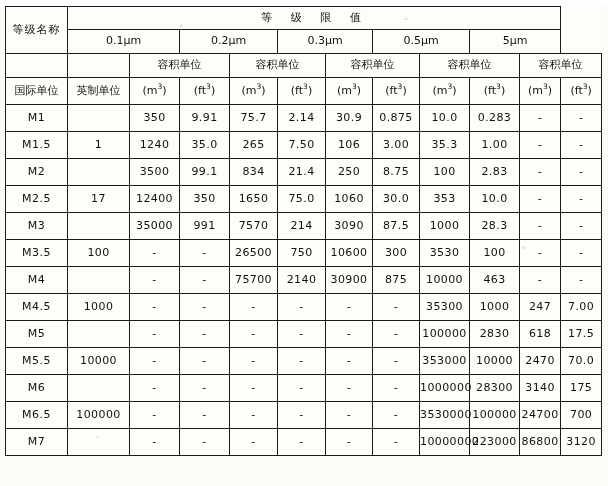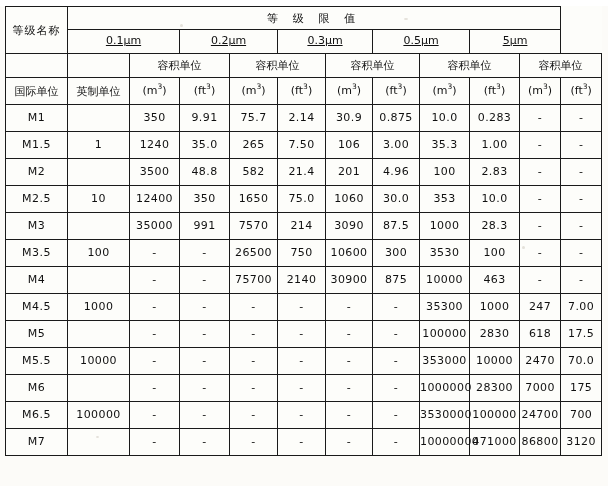--- a/index.html
+++ b/index.html
@@ -36,32 +36,31 @@
     font-size: 11px;
     line-height: 1.1;
     color: #101010;
   }
   .hdr-title {
     font-size: 13px;
     letter-spacing: 6px;
     height: 22px;
   }
   .cn {
-    font-family: Liberation Serif, serif;
+    font-family: Liberation Mono, monospace;
   }
   .name-cell {
     font-size: 12px;
     letter-spacing: 1px;
     height: 28px;
     margin-top: 34px;
   }
   .sub-hdr {
     font-size: 11px;
     height: 23px;
-    text-decoration: underline;
   }
   .unit-hdr {
     font-size: 11px;
     height: 23px;
   }
   .si-cell {
     font-size: 11px;
     line-height: 1.25;
     height: 26px;
   }
@@ -185,33 +184,33 @@
           <td class="data">3.00</td>
           <td class="data">35.3</td>
           <td class="data">1.00</td>
           <td class="data dash">-</td>
           <td class="data dash">-</td>
         </tr>
         <tr>
           <td class="row-label">M2</td>
           <td class="data"></td>
           <td class="data">3500</td>
-          <td class="data">48.8</td>
-          <td class="data">582</td>
+          <td class="data">99.1</td>
+          <td class="data">834</td>
           <td class="data">21.4</td>
-          <td class="data">201</td>
-          <td class="data">4.96</td>
+          <td class="data">250</td>
+          <td class="data">8.75</td>
           <td class="data">100</td>
           <td class="data">2.83</td>
           <td class="data dash">-</td>
           <td class="data dash">-</td>
         </tr>
         <tr>
           <td class="row-label">M2.5</td>
-          <td class="data">10</td>
+          <td class="data">17</td>
           <td class="data">12400</td>
           <td class="data">350</td>
           <td class="data">1650</td>
           <td class="data">75.0</td>
           <td class="data">1060</td>
           <td class="data">30.0</td>
           <td class="data">353</td>
           <td class="data">10.0</td>
           <td class="data dash">-</td>
           <td class="data dash">-</td>
@@ -304,21 +303,21 @@
           <td class="row-label">M6</td>
           <td class="data"></td>
           <td class="data dash">-</td>
           <td class="data dash">-</td>
           <td class="data dash">-</td>
           <td class="data dash">-</td>
           <td class="data dash">-</td>
           <td class="data dash">-</td>
           <td class="data">1000000</td>
           <td class="data">28300</td>
-          <td class="data">7000</td>
+          <td class="data">3140</td>
           <td class="data">175</td>
         </tr>
         <tr>
           <td class="row-label">M6.5</td>
           <td class="data">100000</td>
           <td class="data dash">-</td>
           <td class="data dash">-</td>
           <td class="data dash">-</td>
           <td class="data dash">-</td>
           <td class="data dash">-</td>
@@ -331,21 +330,21 @@
         <tr>
           <td class="row-label">M7</td>
           <td class="data"></td>
           <td class="data dash">-</td>
           <td class="data dash">-</td>
           <td class="data dash">-</td>
           <td class="data dash">-</td>
           <td class="data dash">-</td>
           <td class="data dash">-</td>
           <td class="data">10000000</td>
-          <td class="data">471000</td>
+          <td class="data">223000</td>
           <td class="data">86800</td>
           <td class="data">3120</td>
         </tr>
       </tbody>
   </table>
 
   <div class="speck" style="left:180px;top:18px;width:3px;height:3px;"></div>
   <div class="speck" style="left:404px;top:12px;width:4px;height:2px;"></div>
   <div class="speck" style="left:522px;top:240px;width:3px;height:3px;"></div>
   <div class="speck" style="left:96px;top:430px;width:3px;height:2px;"></div>

